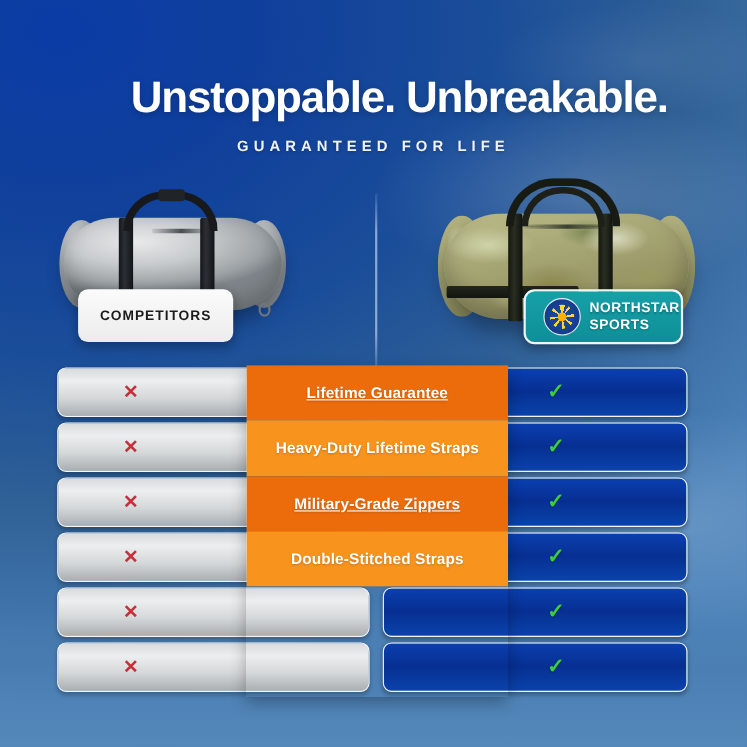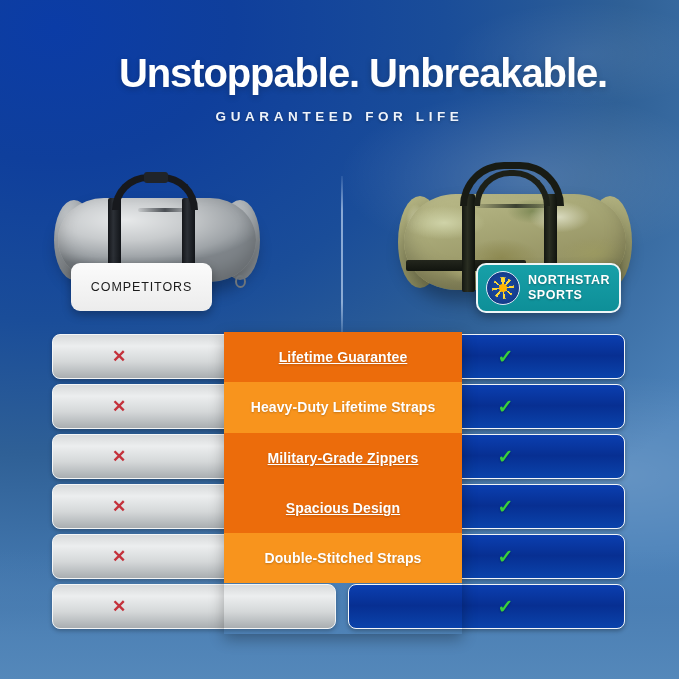--- a/index.html
+++ b/index.html
@@ -28,21 +28,21 @@
       radial-gradient(26% 10% at 86% 8%, rgba(255,255,255,.08) 0%, rgba(255,255,255,0) 76%);
   }
   #bg-bottom {
     position: absolute; left:0; right:0; bottom:0; height: 130px;
     background: linear-gradient(180deg, rgba(60,110,165,0) 0%, rgba(74,124,175,.55) 45%, rgba(86,137,186,.80) 100%);
   }
 
   
   #header { position: absolute; top: 0; left: 0; width: 679px; text-align: center; }
   #headline {
-    margin-top: 52px;
+    margin-top: 68px;
     color: #fff;
     font-size: 40px;
     font-weight: 700;
     letter-spacing: -1.1px;
     line-height: 1.08;
     text-shadow: 0 2px 6px rgba(0,0,0,.22);
     padding-left: 47px;
   }
   #subhead {
     margin-top: 14px;
@@ -156,30 +156,30 @@
 
   
   #pill-competitors {
     position: absolute; left: 71px; top: 263px; width: 141px; height: 48px;
     background: linear-gradient(180deg, #fbfbfb, #ececec);
     border-radius: 9px;
     box-shadow: 0 4px 10px rgba(0,0,0,.28);
     display: flex; align-items: center; justify-content: center;
   }
   #pill-competitors .txt {
-    color: #1b1b1b; font-size: 12.5px; font-weight: 400; letter-spacing: .9px;
+    color: #1b1b1b; font-size: 12.5px; font-weight: 700; letter-spacing: .9px;
   }
 
   #pill-northstar {
     position: absolute; left: 476px; top: 263px; width: 145px; height: 50px;
     background: linear-gradient(180deg, #17a0a8, #0e8f98);
     border: 2px solid #eef6f8;
     border-radius: 10px;
     box-shadow: 0 4px 10px rgba(0,0,0,.30);
-    display: flex; align-items: center; gap: 8px; padding-left: 8px;
+    display: flex; align-items: center; gap: 8px; padding-left: 16px;
   }
   #pill-northstar .seal {
     width: 34px; height: 34px; border-radius: 50%; flex: 0 0 34px;
     background: radial-gradient(circle at 50% 50%, #1b4fa8 0%, #163f90 60%, #0f2f70 100%);
     border: 1.5px solid #dfe9f5;
     position: relative;
   }
   #pill-northstar .seal::before {
     content: ""; position: absolute; left: 50%; top: 50%;
     width: 22px; height: 22px; transform: translate(-50%,-50%);
@@ -354,16 +354,15 @@
     </div>
     <div class="cell-right">
       <span class="mark-check">✓</span>
     </div>
   </div>
 
   <div id="feature-col">
     <div class="feature dark">Lifetime Guarantee</div>
     <div class="feature light">Heavy-Duty Lifetime Straps</div>
     <div class="feature dark">Military-Grade Zippers</div>
-    <div class="feature dark">Spacious Design</div>
     <div class="feature light">Double-Stitched Straps</div>
   </div>
 </div>
 
 </body></html>

